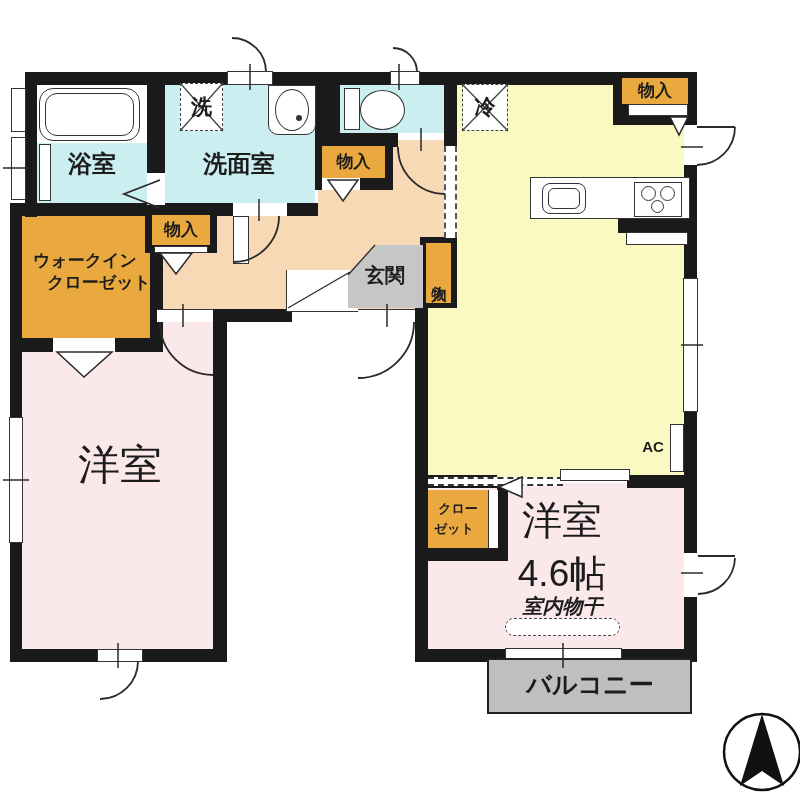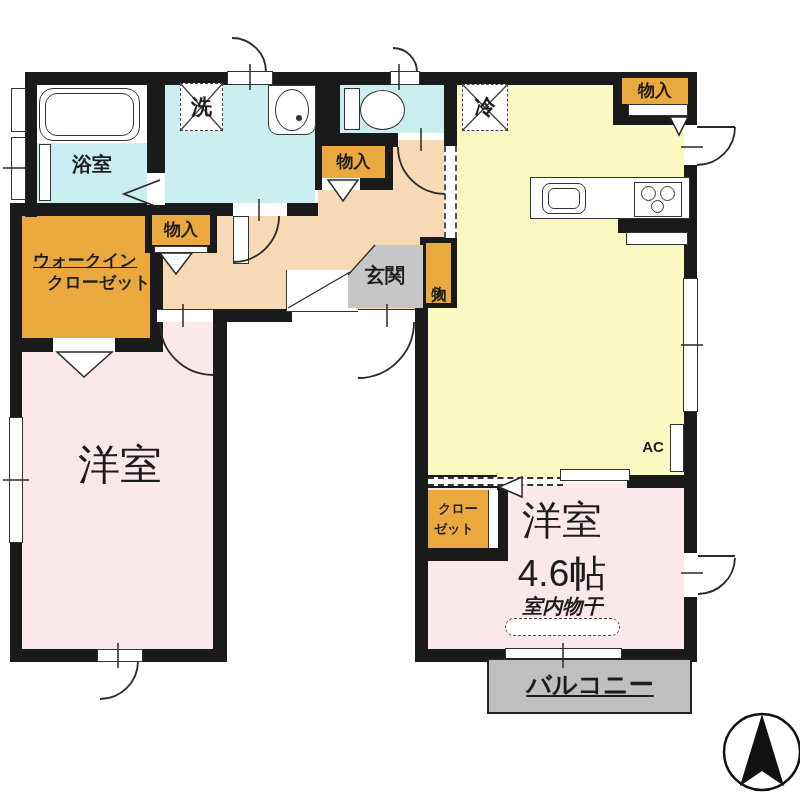--- a/index.html
+++ b/index.html
@@ -177,32 +177,33 @@
     <g stroke="#2a2a2a" stroke-width="1.3" fill="none">
       <line x1="288" y1="308" x2="350" y2="272"></line>
       <line x1="375" y1="245" x2="348" y2="275"></line>
     </g>
     <g>
       <circle cx="762" cy="752" r="38" stroke="#111" stroke-width="2.5" fill="none"></circle>
       <polygon points="762,714 740,786 762,771 784,786" fill="#111"></polygon>
     </g>
   </svg>
 
-  <div class="lbl" style="left:37px;top:151px;width:110px;height:26px;font-size:20px;text-align:right;">浴室</div>
+  <div class="lbl" style="left:37px;top:151px;width:110px;height:26px;font-size:24px;text-align:right;">浴室</div>
+  <div class="lbl" style="left:163px;top:150px;width:152px;height:28px;font-size:24px;">洗面室</div>
   <div class="lbl" style="left:180px;top:92px;width:43px;height:30px;font-size:21px;">洗</div>
   <div class="lbl" style="left:462px;top:92px;width:46px;height:30px;font-size:21px;">冷</div>
   <div class="lbl" style="left:152px;top:217px;width:58px;height:26px;font-size:17px;">物入</div>
   <div class="lbl" style="left:322px;top:148px;width:63px;height:28px;font-size:17px;">物入</div>
   <div class="lbl" style="left:622px;top:79px;width:66px;height:24px;font-size:17px;">物入</div>
   <div class="lbl vert" style="left:427px;top:246px;width:24px;height:56px;font-size:15px;">物入</div>
   <div class="lbl" style="left:350px;top:262px;width:70px;height:26px;font-size:20px;">玄関</div>
-  <div class="lbl" style="left:22px;top:250px;width:126px;height:22px;font-size:17px;text-decoration:underline;">ウォークイン</div>
+  <div class="lbl" style="left:22px;top:250px;width:126px;height:22px;font-size:17px;">ウォークイン</div>
   <div class="lbl" style="left:36px;top:272px;width:126px;height:22px;font-size:17px;">クローゼット</div>
   <div class="lbl" style="left:30px;top:440px;width:180px;height:50px;font-size:42px;font-weight:500;">洋室</div>
   <div class="lbl" style="left:468px;top:496px;width:188px;height:48px;font-size:40px;font-weight:500;">洋室</div>
   <div class="lbl" style="left:468px;top:552px;width:188px;height:44px;font-size:37px;font-weight:500;">4.6帖</div>
   <div class="lbl" style="left:495px;top:595px;width:135px;height:22px;font-size:20px;font-style:italic;">室内物干</div>
   <div class="lbl" style="left:428px;top:500px;width:60px;height:18px;font-size:13px;">クロー</div>
   <div class="lbl" style="left:428px;top:520px;width:52px;height:18px;font-size:13px;">ゼット</div>
-  <div class="lbl" style="left:500px;top:670px;width:180px;height:28px;font-size:25px;text-decoration:underline;">バルコニー</div>
+  <div class="lbl" style="left:500px;top:670px;width:180px;height:28px;font-size:25px;">バルコニー</div>
   <div class="lbl" style="left:638px;top:438px;width:30px;height:18px;font-size:15px;">AC</div>
 
 </div>
 
 </body></html>

